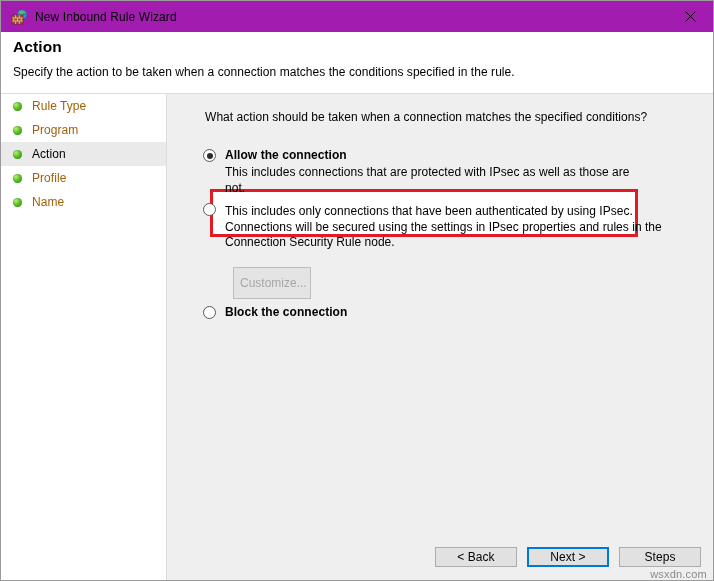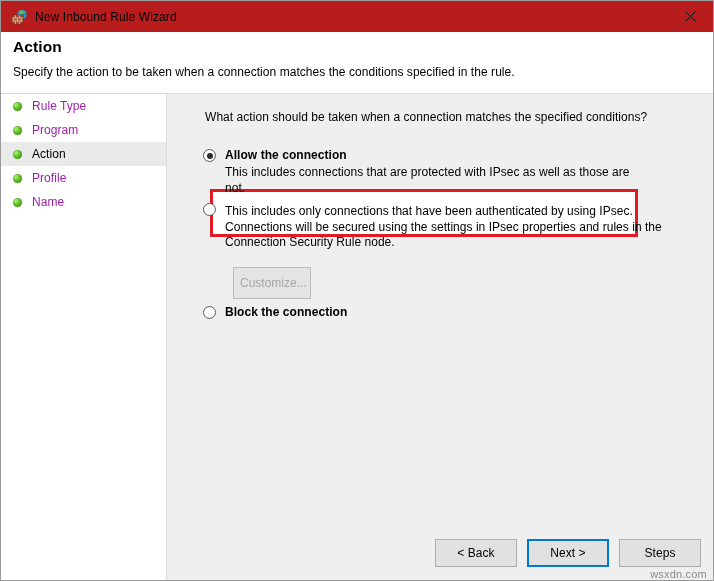--- a/index.html
+++ b/index.html
@@ -20,21 +20,21 @@
     box-sizing: border-box;
     border: 1px solid #9a9a9a;
     background: #ffffff;
     overflow: hidden;
   }
 
   
   .titlebar {
     position: relative;
     height: 31px;
-    background: #b91c1c;
+    background: #a21caf;
     display: flex;
     align-items: center;
   }
   .title-icon {
     width: 16px;
     height: 16px;
     margin-left: 10px;
     margin-right: 8px;
     position: relative;
     flex: none;
@@ -105,21 +105,21 @@
     letter-spacing: 0.1px;
   }
   .step {
     display: flex;
     align-items: center;
     height: 24px;
     padding-left: 12px;
     font-size: 12px;
     cursor: default;
   }
-  .step .label { color: #a21caf; letter-spacing: 0.05px; }
+  .step .label { color: #a16207; letter-spacing: 0.05px; }
   .step.current { background: #eaeaea; }
   .step.current .label { color: #000000; }
   .bullet {
     width: 9px;
     height: 9px;
     border-radius: 50%;
     margin-right: 10px;
     flex: none;
     background: radial-gradient(circle at 32% 30%, #b4ee86 0%, #5cc21f 45%, #2f8a0c 100%);
     box-shadow: inset 0 0 1px rgba(0,0,0,0.35);
@@ -227,21 +227,21 @@
   
   .footer {
     position: absolute;
     right: 12px;
     bottom: 14px;
     display: flex;
     gap: 10px;
   }
   .btn {
     width: 82px;
-    height: 28px;
+    height: 20px;
     font-family: "Liberation Sans", sans-serif;
     font-size: 12px;
     color: #000000;
     background: #e1e1e1;
     border: 1px solid #adadad;
     box-sizing: border-box;
     cursor: default;
     letter-spacing: 0.05px;
   }
   .btn.default {

